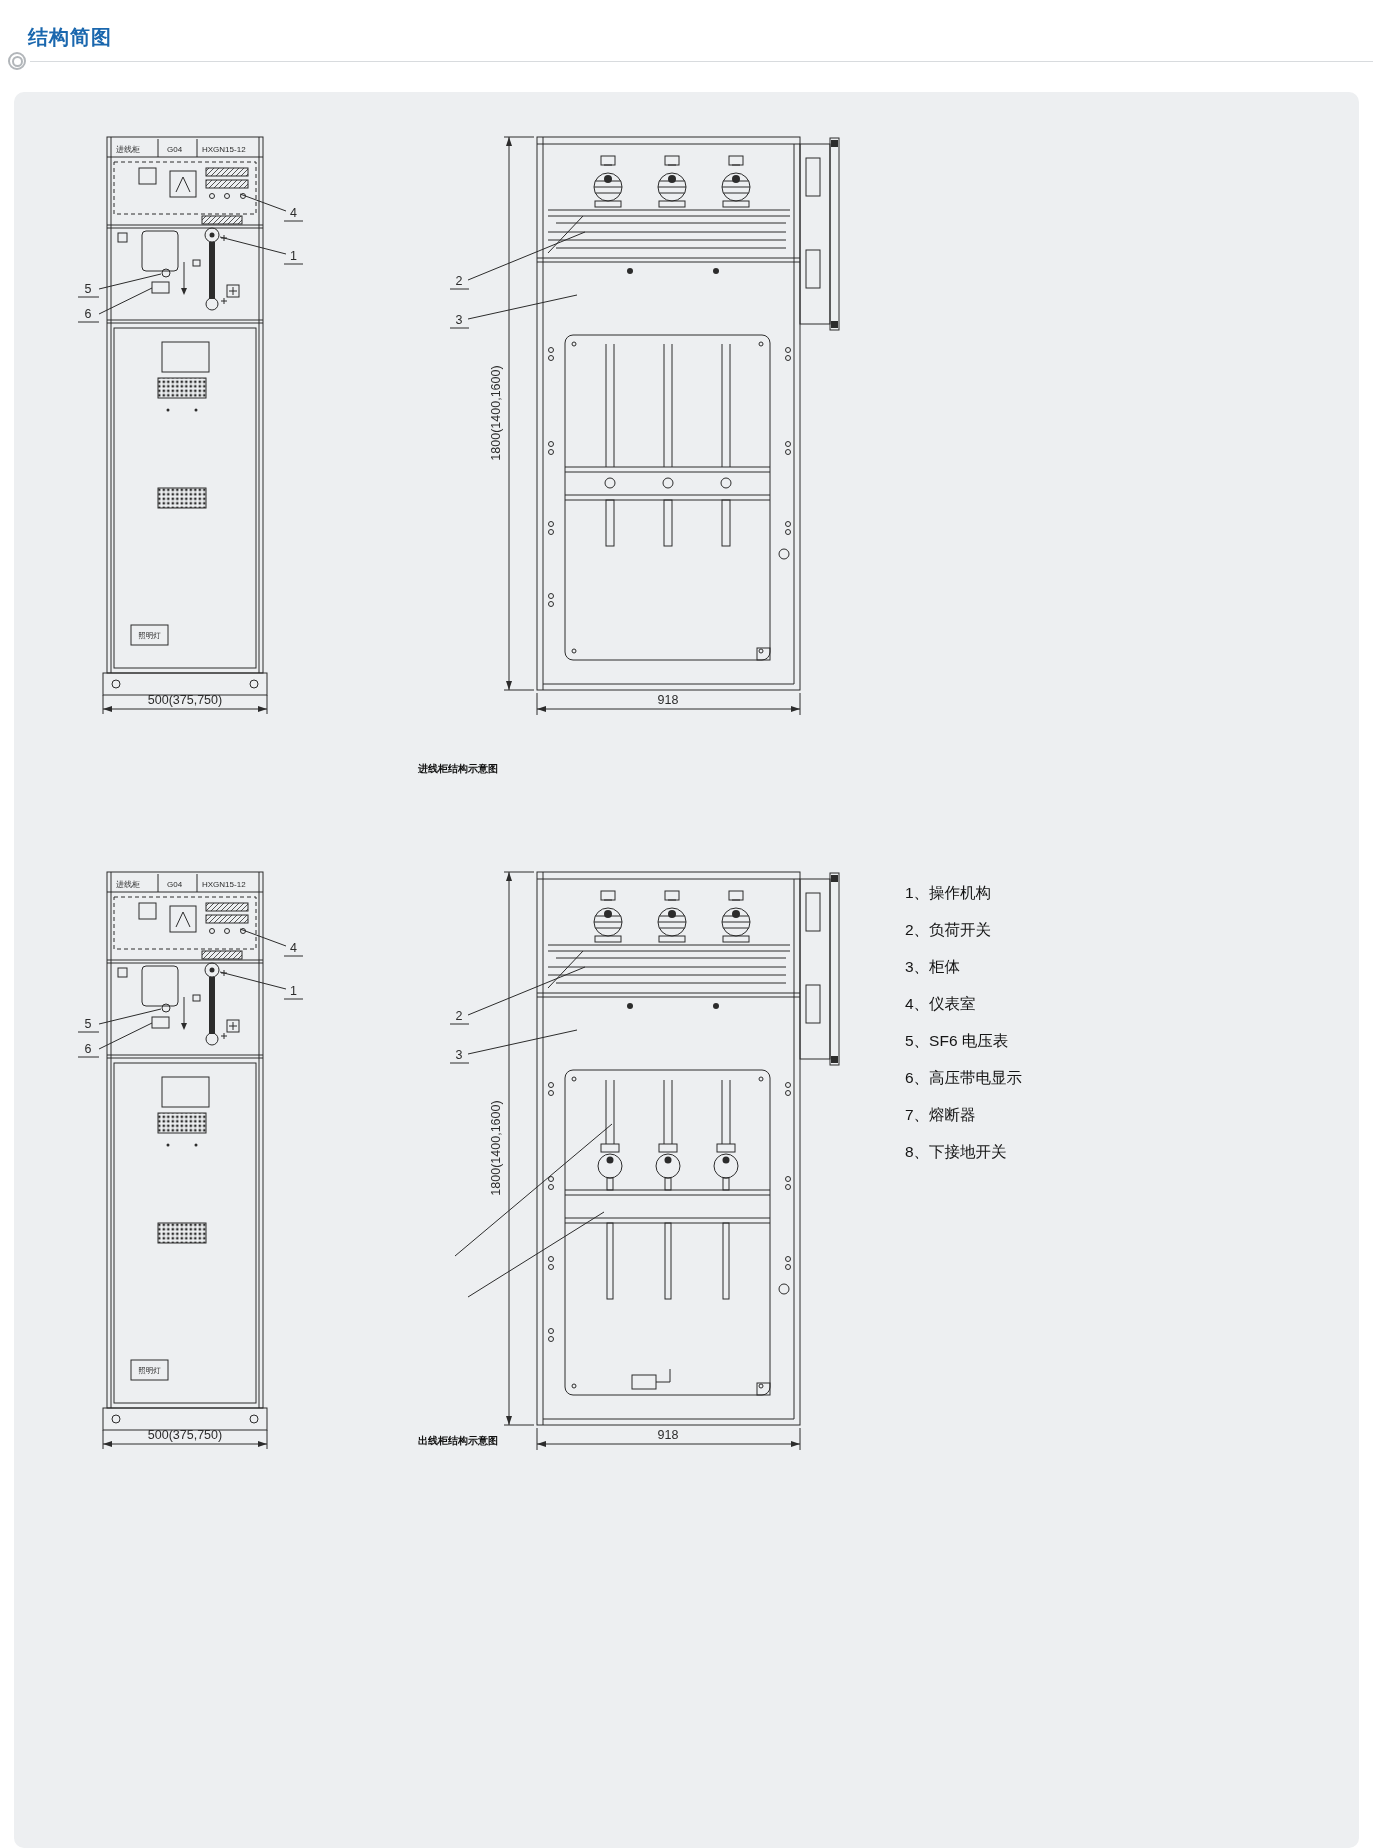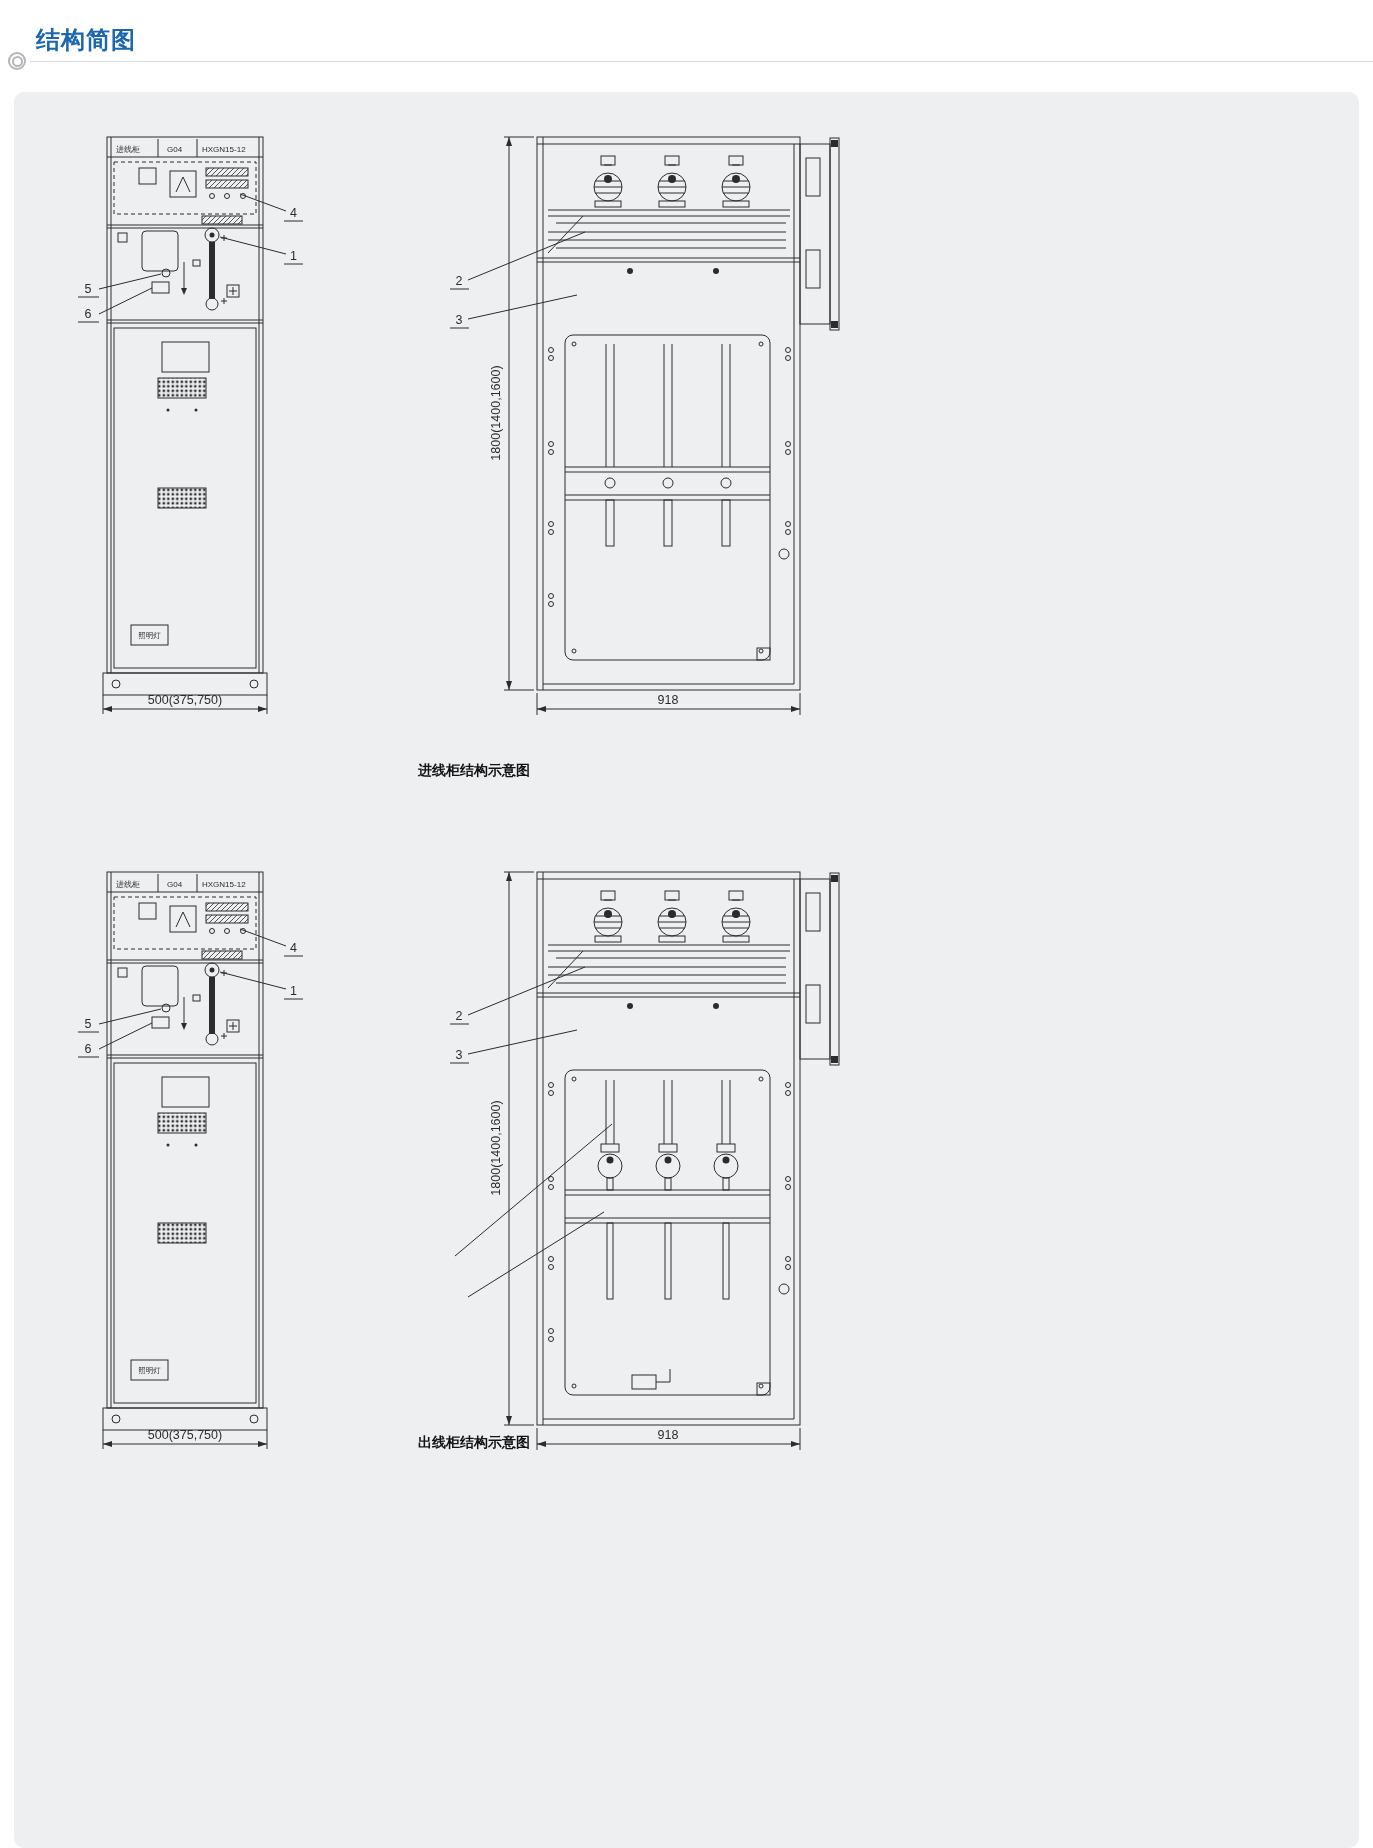--- a/index.html
+++ b/index.html
@@ -1,35 +1,35 @@
 <!DOCTYPE html>
 <html><head>
 <meta charset="utf-8">
 <style>
   * { margin:0; padding:0; box-sizing:border-box; }
   html,body { width:1373px; height:1848px; background:#ffffff;
               font-family:"Liberation Sans","DejaVu Sans",sans-serif; }
   .page { position:relative; width:1373px; height:1848px; overflow:hidden; background:#fff; }
 
   .doc-header { position:absolute; left:0; top:0; width:1373px; height:92px; }
-  .doc-title  { position:absolute; left:36px; top:24px; font-size:24px; font-weight:bold;
+  .doc-title  { position:absolute; left:28px; top:24px; font-size:20px; font-weight:bold;
                 color:#1a67ae; letter-spacing:1px; }
   .header-rule{ position:absolute; left:30px; top:61px; width:1343px; height:1px; background:#d8dbde; }
   .ring { position:absolute; left:8px; top:52px; width:18px; height:18px;
           border:2px solid #b2b6ba; border-radius:50%; background:#fff;
           display:flex; align-items:center; justify-content:center; }
   .ring::after { content:""; width:7px; height:7px; border:2px solid #b2b6ba; border-radius:50%; }
 
   .panel { position:absolute; left:14px; top:92px; width:1345px; height:1756px;
            background:#edeff1; border-radius:10px; }
 
   .drawing-svg { position:absolute; left:0; top:92px; pointer-events:none; }
   svg text { font-family:"Liberation Sans","DejaVu Sans",sans-serif; }
 
-  .caption { position:absolute; font-size:14px; font-weight:bold; color:#121212; }
+  .caption { position:absolute; font-size:10px; font-weight:bold; color:#121212; }
   #caption-incoming { left:418px; top:762px; }
   #caption-outgoing { left:418px; top:1434px; }
 
   .legend { position:absolute; left:905px; top:874px; font-size:15.5px; color:#141414; }
   .legend-item { height:37px; line-height:37px; white-space:nowrap; }
 </style>
 </head>
 <body>
 
 <div class="page">
@@ -271,14 +271,24 @@
       <rect x="632" y="1283" width="24" height="14"></rect>
       <polyline points="656,1290 670,1290 670,1277"></polyline>
       <line x1="455" y1="1164" x2="612" y2="1032"></line>
       <line x1="468" y1="1205" x2="604" y2="1120"></line>
     </g>
   </svg>
 
   <div class="caption" id="caption-incoming">进线柜结构示意图</div>
   <div class="caption" id="caption-outgoing">出线柜结构示意图</div>
 
+  <div class="legend">
+    <div class="legend-item">1、操作机构</div>
+    <div class="legend-item">2、负荷开关</div>
+    <div class="legend-item">3、柜体</div>
+    <div class="legend-item">4、仪表室</div>
+    <div class="legend-item">5、SF6 电压表</div>
+    <div class="legend-item">6、高压带电显示</div>
+    <div class="legend-item">7、熔断器</div>
+    <div class="legend-item">8、下接地开关</div>
+  </div>
 
 </div>
 
 </body></html>

